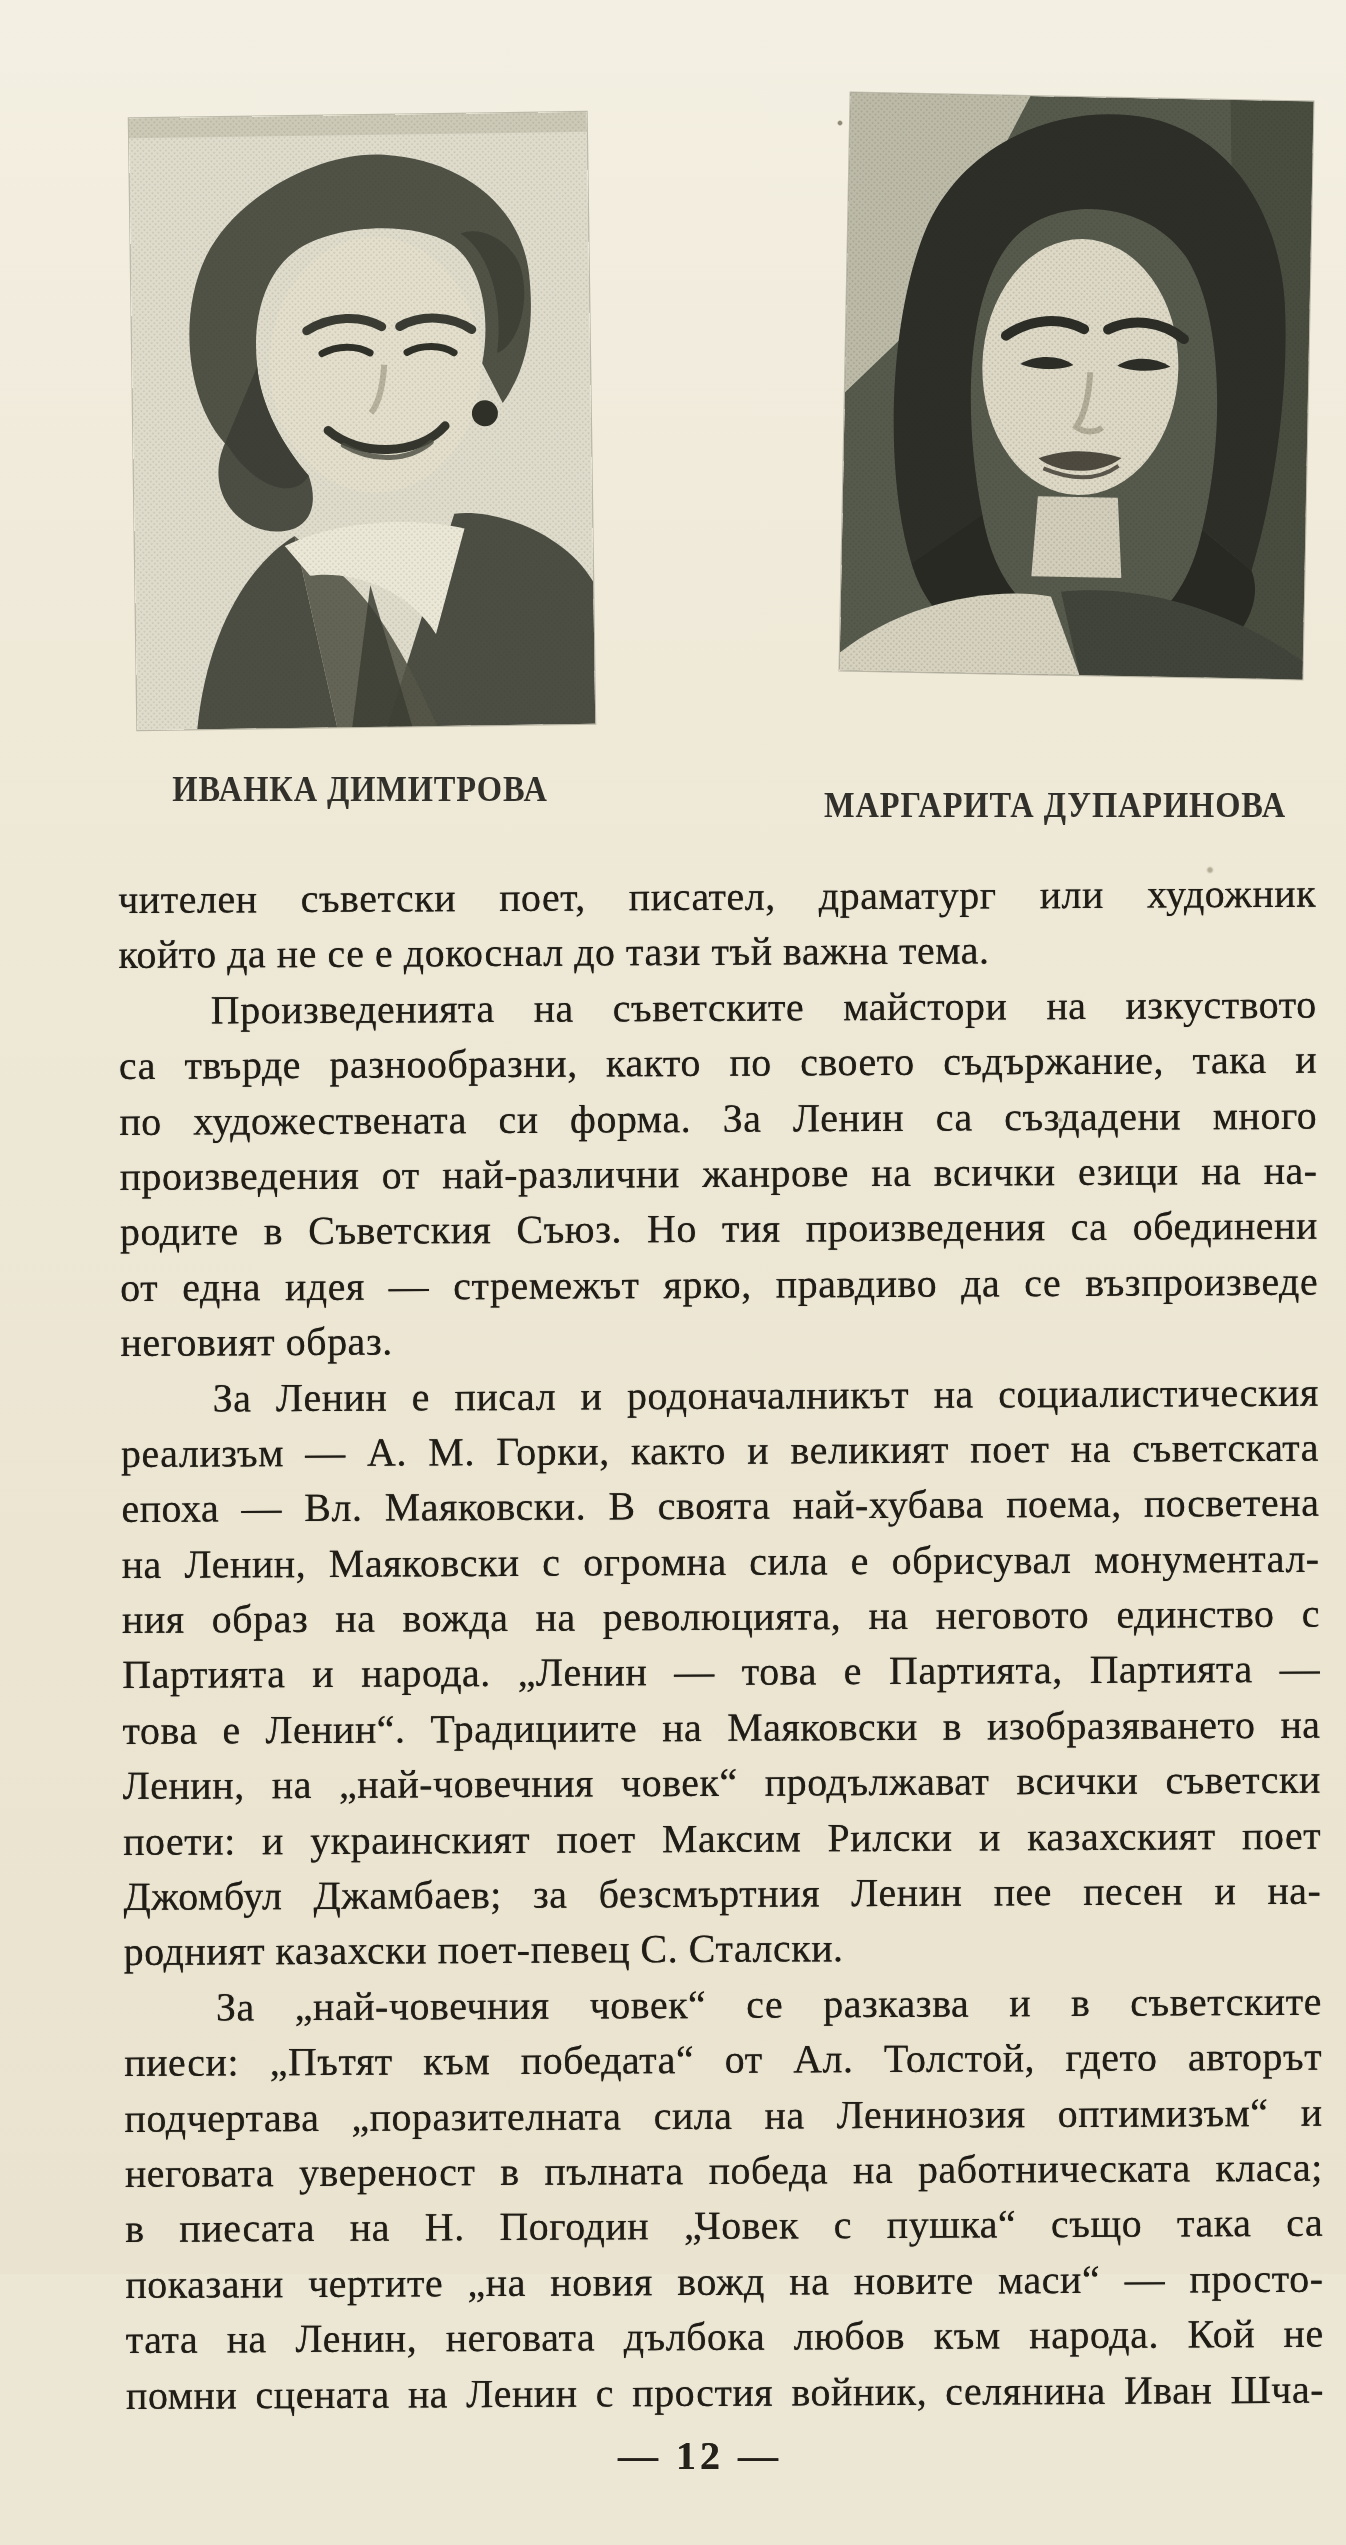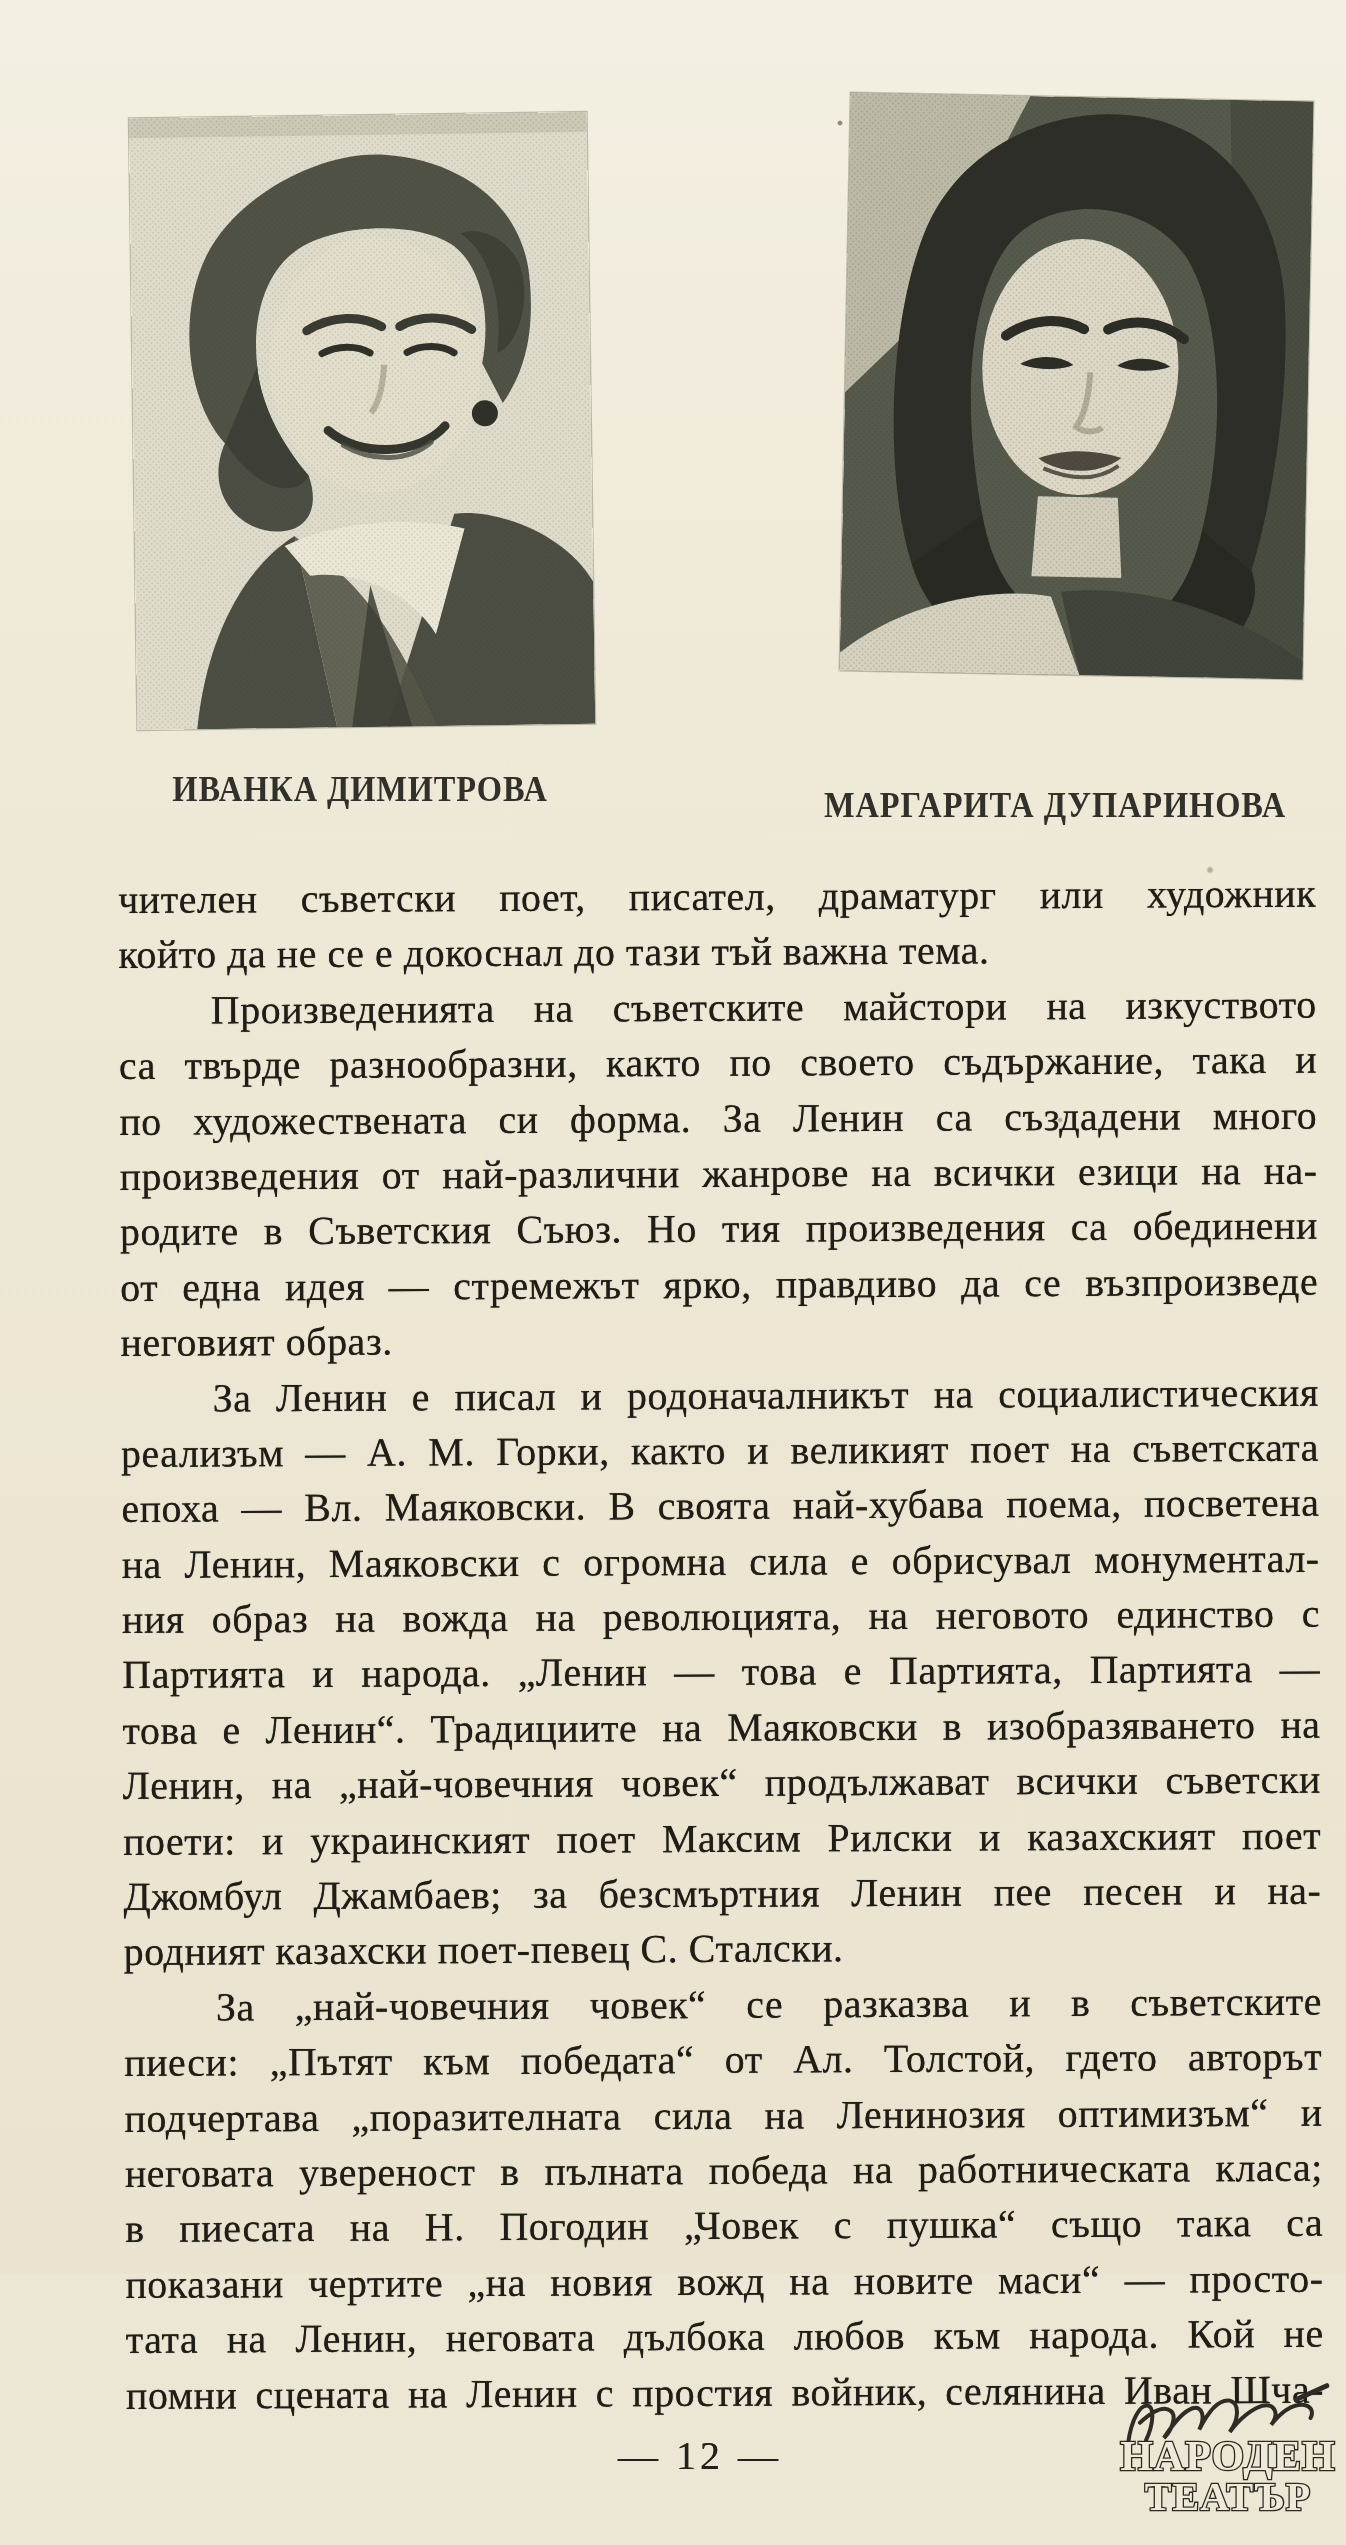--- a/index.html
+++ b/index.html
@@ -47,20 +47,21 @@
   }
   .line{height:55.4px;overflow:hidden;text-align:justify;}
   .line::after{content:"";display:inline-block;width:100%;height:0;}
   .line.end{text-align:left;}
   .line.end::after{content:none;}
   .line.indent{text-indent:92px;}
   .page-number{
     position:absolute;left:700px;top:2432px;transform:translateX(-50%);
     font-size:40px;color:#24211b;letter-spacing:4px;white-space:nowrap;
     text-shadow:0 0 .6px rgba(32,29,23,.8);
+    font-weight:bold;
   }
   .stamp{position:absolute;left:1112px;top:2378px;width:232px;height:148px;}
   .stamp svg{display:block;width:100%;height:100%;}
 </style>
 </head>
 <body>
 
 <div class="page">
 
   <div class="photo photo-left">
@@ -162,24 +163,14 @@
       <div class="line">подчертава „поразителната сила на Ленинозия оптимизъм“ и</div>
       <div class="line">неговата увереност в пълната победа на работническата класа;</div>
       <div class="line">в пиесата на Н. Погодин „Човек с пушка“ също така са</div>
       <div class="line">показани чертите „на новия вожд на новите маси“ — просто-</div>
       <div class="line">тата на Ленин, неговата дълбока любов към народа. Кой не</div>
       <div class="line">помни сцената на Ленин с простия войник, селянина Иван Шча-</div>
     </div>
 
   <div class="page-number">— 12 —</div>
 
-  <div class="stamp">
-    <svg viewBox="0 0 232 148">
-      <g transform="rotate(-7 116 40)">
-        <path d="M14,52 C20,30 30,16 38,18 C44,20 42,36 32,52 M28,34 C42,24 54,20 60,26 C66,32 58,46 50,52 C60,40 72,28 82,26 C92,24 94,36 86,48 C98,30 110,20 120,23 C130,27 126,44 116,54 C126,44 140,34 152,32 C164,31 168,42 158,52 C168,42 180,34 192,36 C200,38 202,44 198,50" fill="none" stroke="#2e2c25" stroke-width="4" stroke-linecap="round"></path>
-        <path d="M186,30 L218,20" fill="none" stroke="#2e2c25" stroke-width="5" stroke-linecap="round"></path>
-      </g>
-      <text x="116" y="92" text-anchor="middle" font-family="Liberation Serif, serif" font-weight="700" font-size="42" letter-spacing="1" fill="#efe9d7" stroke="#2b2923" stroke-width="2.6" paint-order="stroke">НАРОДЕН</text>
-      <text x="116" y="132" text-anchor="middle" font-family="Liberation Serif, serif" font-weight="700" font-size="40" letter-spacing="1" fill="#efe9d7" stroke="#2b2923" stroke-width="2.6" paint-order="stroke">ТЕАТЪР</text>
-    </svg>
-  </div>
 
 </div>
 
 </body></html>

